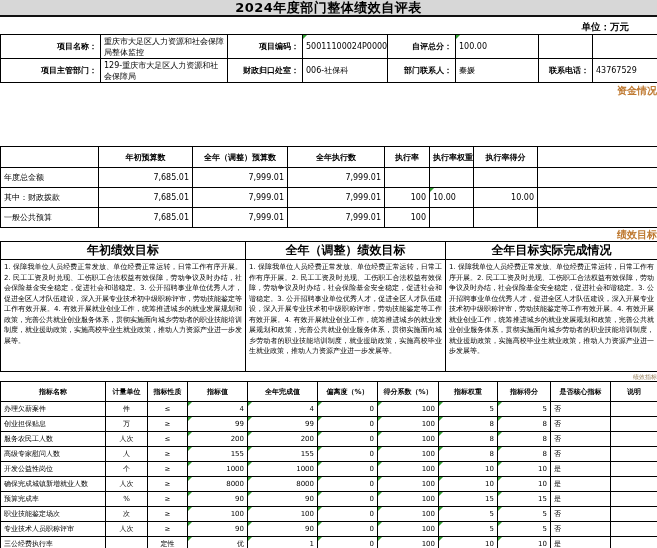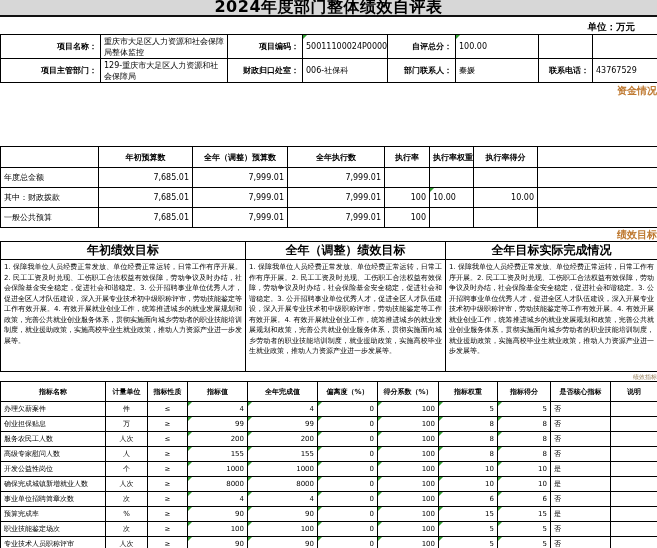--- a/index.html
+++ b/index.html
@@ -3,25 +3,25 @@
 <meta charset="utf-8">
 <style>
   html,body{margin:0;padding:0;}
   body{
     width:657px;height:548px;overflow:hidden;background:#fff;color:#000;
     font-family:"DejaVu Sans",sans-serif;
   }
   .title-band{
     height:15px;background:#d7d7d7;border-bottom:2px solid #111;
     display:flex;align-items:center;justify-content:center;
-    font-size:16px;font-weight:bold;letter-spacing:0.5px;
+    font-size:13px;font-weight:bold;letter-spacing:0.5px;
   }
   .unit-row{
     height:17px;display:flex;align-items:flex-end;justify-content:flex-end;
-    padding-right:22px;font-size:9.5px;font-weight:bold;
+    padding-right:28px;font-size:9.5px;font-weight:bold;
   }
   table{border-collapse:collapse;table-layout:fixed;width:657px;}
   td,th{border:1px solid #000;overflow:hidden;padding:0 3px;box-sizing:border-box;}
   th{font-weight:bold;text-align:center;white-space:nowrap;}
   td{white-space:nowrap;}
   td.a-l{text-align:left;}
   td.a-r{text-align:right;}
   td.a-c{text-align:center;}
   td.wrap{white-space:normal;line-height:11px;}
   td.gt{position:relative;}
@@ -298,33 +298,20 @@
         <td class="a-r gt">8000</td>
         <td class="a-r gt">8000</td>
         <td class="a-r gt">0</td>
         <td class="a-r gt">100</td>
         <td class="a-r gt">10</td>
         <td class="a-r gt">10</td>
         <td class="a-l">是</td>
         <td class="a-l"></td>
       </tr>
       <tr>
-        <td class="a-l">事业单位招聘简章次数</td>
-        <td class="a-c">次</td>
-        <td class="a-c">≥</td>
-        <td class="a-r gt">4</td>
-        <td class="a-r gt">4</td>
-        <td class="a-r gt">0</td>
-        <td class="a-r gt">100</td>
-        <td class="a-r gt">6</td>
-        <td class="a-r gt">6</td>
-        <td class="a-l">否</td>
-        <td class="a-l"></td>
-      </tr>
-      <tr>
         <td class="a-l">预算完成率</td>
         <td class="a-c">%</td>
         <td class="a-c">≥</td>
         <td class="a-r gt">90</td>
         <td class="a-r gt">90</td>
         <td class="a-r gt">0</td>
         <td class="a-r gt">100</td>
         <td class="a-r gt">15</td>
         <td class="a-r gt">15</td>
         <td class="a-l">是</td>

